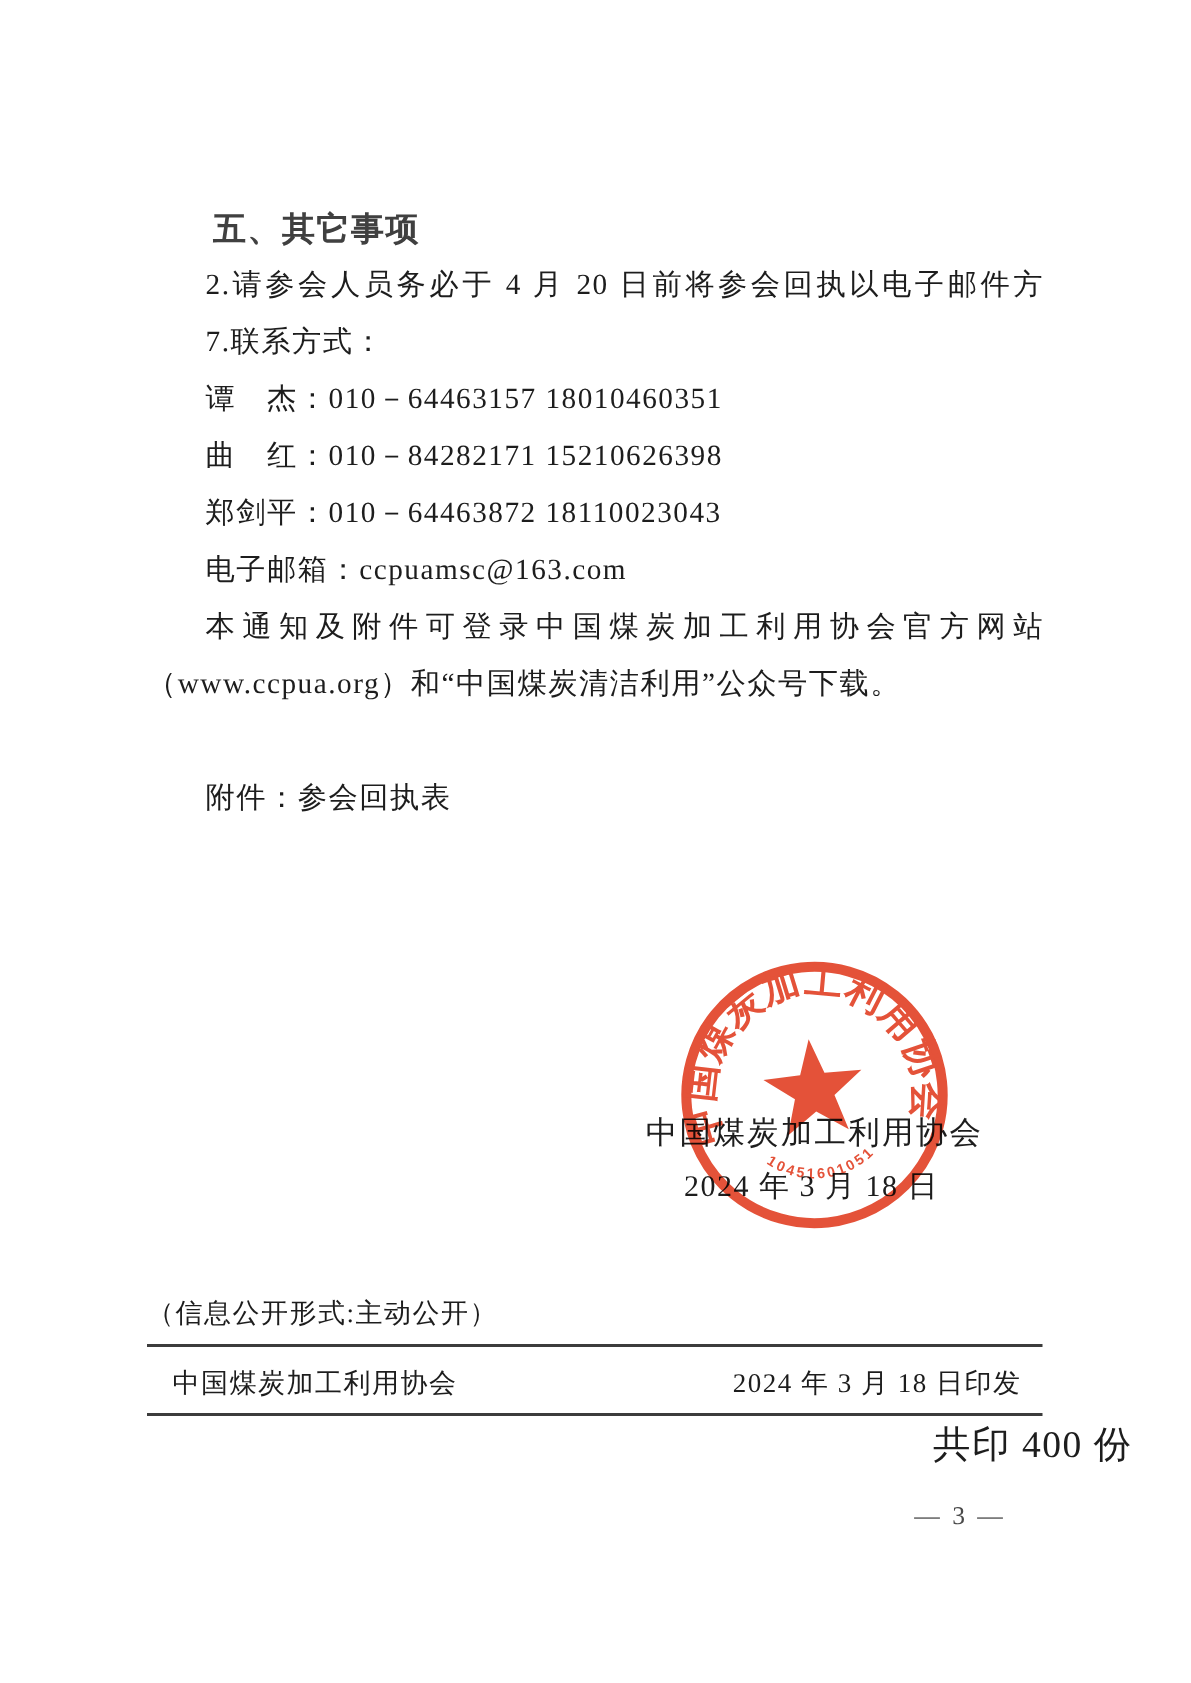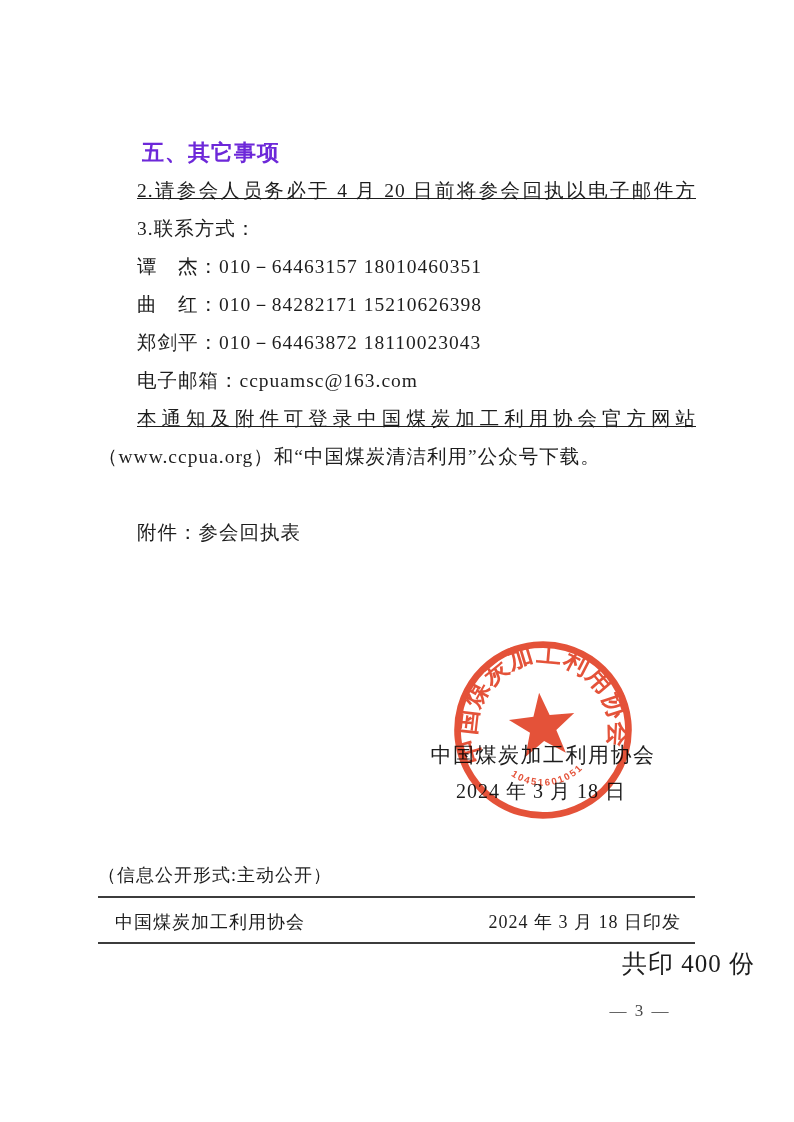--- a/index.html
+++ b/index.html
@@ -22,27 +22,26 @@
     letter-spacing:1px;
   }
   .heading{
     margin:0;
     font-family:"Liberation Sans","DejaVu Sans",sans-serif;
     font-weight:700;
     font-size:22px;
     line-height:38px;
     letter-spacing:1px;
     text-indent:2em;
-    color:#6d28d9;
+    color:#404040;
   }
   .indent{text-indent:2em;}
   .fill-line{
     text-align:justify;
     text-align-last:justify;
-    text-decoration:underline;
   }
   .attachment{margin-top:38px !important;}
   
   .seal{
     position:absolute;left:447px;top:634px;width:192px;height:192px;
     mix-blend-mode:multiply;
     opacity:0.93;
   }
   .sig-org{
     position:absolute;left:430px;top:741px;width:226px;
@@ -85,21 +84,21 @@
   }
 </style>
 </head>
 <body>
 
 <div class="page">
 
   <div class="content">
     <h2 class="heading">五、其它事项</h2>
     <p class="indent fill-line">2.请参会人员务必于 4 月 20 日前将参会回执以电子邮件方</p>
-    <p class="indent">3.联系方式：</p>
+    <p class="indent">7.联系方式：</p>
     <p class="indent">谭　杰：010－64463157 18010460351</p>
     <p class="indent">曲　红：010－84282171 15210626398</p>
     <p class="indent">郑剑平：010－64463872 18110023043</p>
     <p class="indent">电子邮箱：ccpuamsc@163.com</p>
     <p class="indent fill-line">本通知及附件可登录中国煤炭加工利用协会官方网站</p>
     <p>（www.ccpua.org）和“中国煤炭清洁利用”公众号下载。</p>
     <p class="indent attachment">附件：参会回执表</p>
   </div>
 
   <div class="sig-org">中国煤炭加工利用协会</div>

